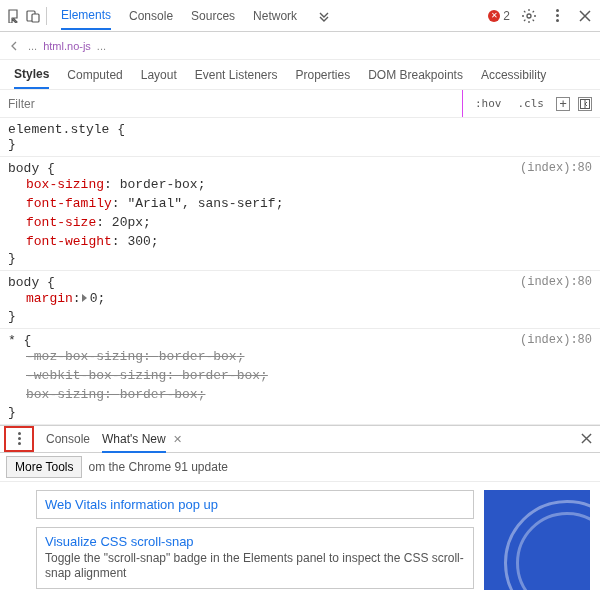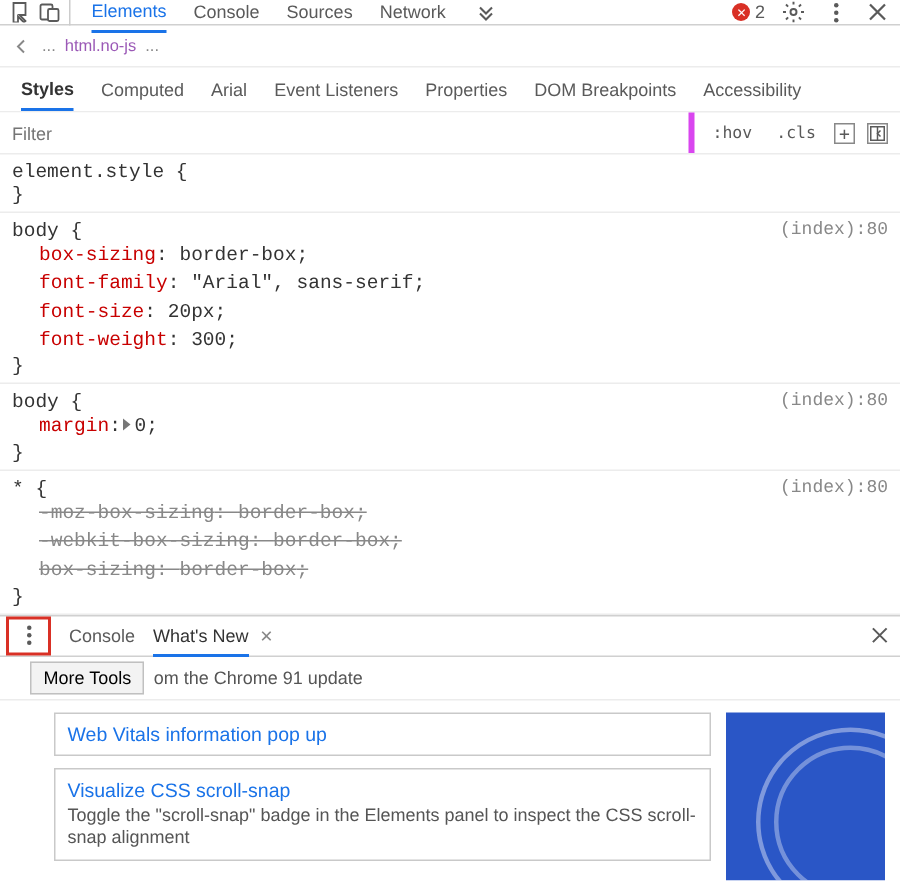--- a/index.html
+++ b/index.html
@@ -1,37 +1,37 @@
 <!DOCTYPE html>
 <html><head>
 <meta charset="utf-8">
 <style>
   * { margin:0; padding:0; box-sizing:border-box; }
   body { font-family: "Segoe UI", Arial, sans-serif; font-size:12px; color:#333; background:#fff; width:600px; }
-  .toolbar { height:17px; border-bottom:1px solid #d0d0d0; display:flex; align-items:center; padding:0 6px; gap:0; }
+  .toolbar { height:32px; border-bottom:1px solid #d0d0d0; display:flex; align-items:center; padding:0 6px; gap:0; }
   .tb-icon { width:18px; height:18px; display:flex; align-items:center; justify-content:center; color:#5a5a5a; cursor:pointer; }
   .sep { width:1px; height:18px; background:#ccc; margin:0 4px; }
   .main-tabs { display:flex; align-items:center; gap:18px; margin-left:10px; flex:1; }
   .main-tab { cursor:pointer; color:#5a5a5a; padding:6px 0; }
   .main-tab.active { color:#1a73e8; border-bottom:2px solid #1a73e8; }
   .tb-right { display:flex; align-items:center; gap:10px; margin-left:auto; }
   .err-badge { display:flex; align-items:center; gap:3px; color:#5a5a5a; cursor:pointer;}
   .err-circle { width:12px; height:12px; border-radius:50%; background:#d93025; color:#fff; display:flex; align-items:center; justify-content:center; font-size:8px;}
   .crumb-row { height:28px; border-bottom:1px solid #ececec; display:flex; align-items:center; padding:0 6px; font-size:11px; gap:6px; overflow:hidden; }
   .crumb-caret { width:16px; height:16px; display:flex; align-items:center; justify-content:center; color:#5a5a5a; cursor:pointer; }
   .crumb { color:#888; cursor:pointer;}
   .crumb-html { color:#9b59b6; }
   .crumb-body { color:#9b59b6; white-space:nowrap; overflow:hidden; text-overflow:ellipsis; flex:1; }
   .dots { color:#888; }
   .styles-tabs { height:30px; border-bottom:1px solid #ececec; display:flex; align-items:center; gap:18px; padding:0 14px; font-size:12px;}
   .styles-tab { color:#5a5a5a; cursor:pointer; padding:6px 0;}
   .styles-tab.active { color:#333; border-bottom:2px solid #1a73e8;font-weight:bold; }
   .filter-row { height:28px; border-bottom:1px solid #ececec; display:flex; align-items:center; }
   .filter-input { flex:1; border:none; outline:none; height:100%; padding:0 8px; font-size:12px; color:#888; }
-  .filter-tools { display:flex; align-items:center; gap:8px; padding:0 8px; border-left:4px solid #d946ef; height:100%; font-family: Consolas, monospace; font-size:11px; color:#5a5a5a;justify-content:flex-end;}
+  .filter-tools { display:flex; align-items:center; gap:8px; padding:0 8px; border-left:1px solid #d946ef; height:100%; font-family: Consolas, monospace; font-size:11px; color:#5a5a5a;justify-content:flex-end;}
   .ft-box { padding:2px 4px; cursor:pointer; }
   .icon-plus, .icon-sq { width:14px; height:14px; display:flex; align-items:center; justify-content:center; border:1px solid #888; cursor:pointer;}
   .icon-sq svg { width:10px; height:10px; }
   .styles-body { font-family: Consolas, "Courier New", monospace; font-size:13px; border-bottom:1px solid #ececec;}
   .rule { border-bottom:1px solid #ececec; padding:4px 8px; position:relative; }
   .rule .src { position:absolute; right:8px; top:4px; color:#888; font-size:12px;}
   .rule .sel { color:#333; }
   .rule .decls { padding-left:18px; }
   .rule .decl { line-height:1.45; }
   .prop { color:#c80000; }
@@ -40,21 +40,21 @@
   .struck .prop, .struck .val { color:#888; }
   .caret-tri { display:inline-block; width:0; height:0; border-top:4px solid transparent; border-bottom:4px solid transparent; border-left:5px solid #777; margin:0 3px 0 1px;}
   .drawer-header { height:28px; border-top:1px solid #d0d0d0; border-bottom:1px solid #d0d0d0; display:flex; align-items:center; padding:0 6px; gap:12px;}
   .kebab-wrap { width:20px; height:22px; display:flex; align-items:center; justify-content:center; cursor:pointer;}
   .kebab-box { border:2px solid #d93025; padding:0 3px 0 3px; margin-left:-2px;}
   .kebab-dot { width:3px; height:3px; background:#5a5a5a; border-radius:50%; margin:2px auto; }
   .drawer-tab { color:#5a5a5a; cursor:pointer; padding:5px 0;}
   .drawer-tab.active { color:#333; border-bottom:2px solid #1a73e8; }
   .tab-close { font-size:11px; color:#888; margin-left:4px; cursor:pointer;}
   .drawer-close { margin-left:auto; width:16px; height:16px; cursor:pointer; color:#5a5a5a; display:flex; align-items:center; justify-content:center;}
-  .whatsnew-row { display:flex; align-items:center; padding:3px 20px; gap:6px; border-bottom:1px solid #ececec;}
+  .whatsnew-row { display:flex; align-items:center; padding:3px 6px; gap:6px; border-bottom:1px solid #ececec;}
   .more-tools-btn { border:1px solid #c0c0c0; background:#f3f3f3; padding:3px 8px; font-size:12px; cursor:pointer;}
   .wn-sub { color:#555; font-size:12px;}
   .wn-cards-row { display:flex; gap:10px; padding:8px 10px 0 36px; }
   .wn-cards { flex:1; display:flex; flex-direction:column; gap:8px; }
   .wn-card { border:1px solid #c9c9c9; padding:6px 8px; }
   .wn-card .title { color:#1a73e8; font-size:13px; cursor:pointer;}
   .wn-card .desc { color:#555; font-size:12px; margin-top:2px; line-height:1.3;}
   .wn-img { width:106px; height:112px; background:#2a56c6; position:relative; overflow:hidden;}
   .wn-img::before { content:""; position:absolute; right:-40px; top:10px; width:120px; height:120px; border:3px solid rgba(255,255,255,0.4); border-radius:50%;}
   .wn-img::after { content:""; position:absolute; right:-28px; top:22px; width:96px; height:96px; border:3px solid rgba(255,255,255,0.35); border-radius:50%;}
@@ -121,21 +121,21 @@
       </svg>
   </div>
   <span class="dots" data-interactable="true">...</span>
   <span class="crumb crumb-html" data-interactable="true">html.no-js</span>
   <span class="dots" data-interactable="false">...</span>
 </div>
 
 <div class="styles-tabs" data-interactable="false">
   <div class="styles-tab active" data-interactable="true">Styles</div>
   <div class="styles-tab" data-interactable="true">Computed</div>
-  <div class="styles-tab" data-interactable="true">Arial</div>
+  <div class="styles-tab" data-interactable="true">Layout</div>
   <div class="styles-tab" data-interactable="true">Event Listeners</div>
   <div class="styles-tab" data-interactable="true">Properties</div>
   <div class="styles-tab" data-interactable="true">DOM Breakpoints</div>
   <div class="styles-tab" data-interactable="true">Accessibility</div>
 </div>
 
 <div class="filter-row" data-interactable="false">
   <input class="filter-input" data-interactable="true" placeholder="Filter" style="">
   <div class="filter-tools" data-interactable="false">
     <div class="ft-box" data-interactable="true">:hov</div>

